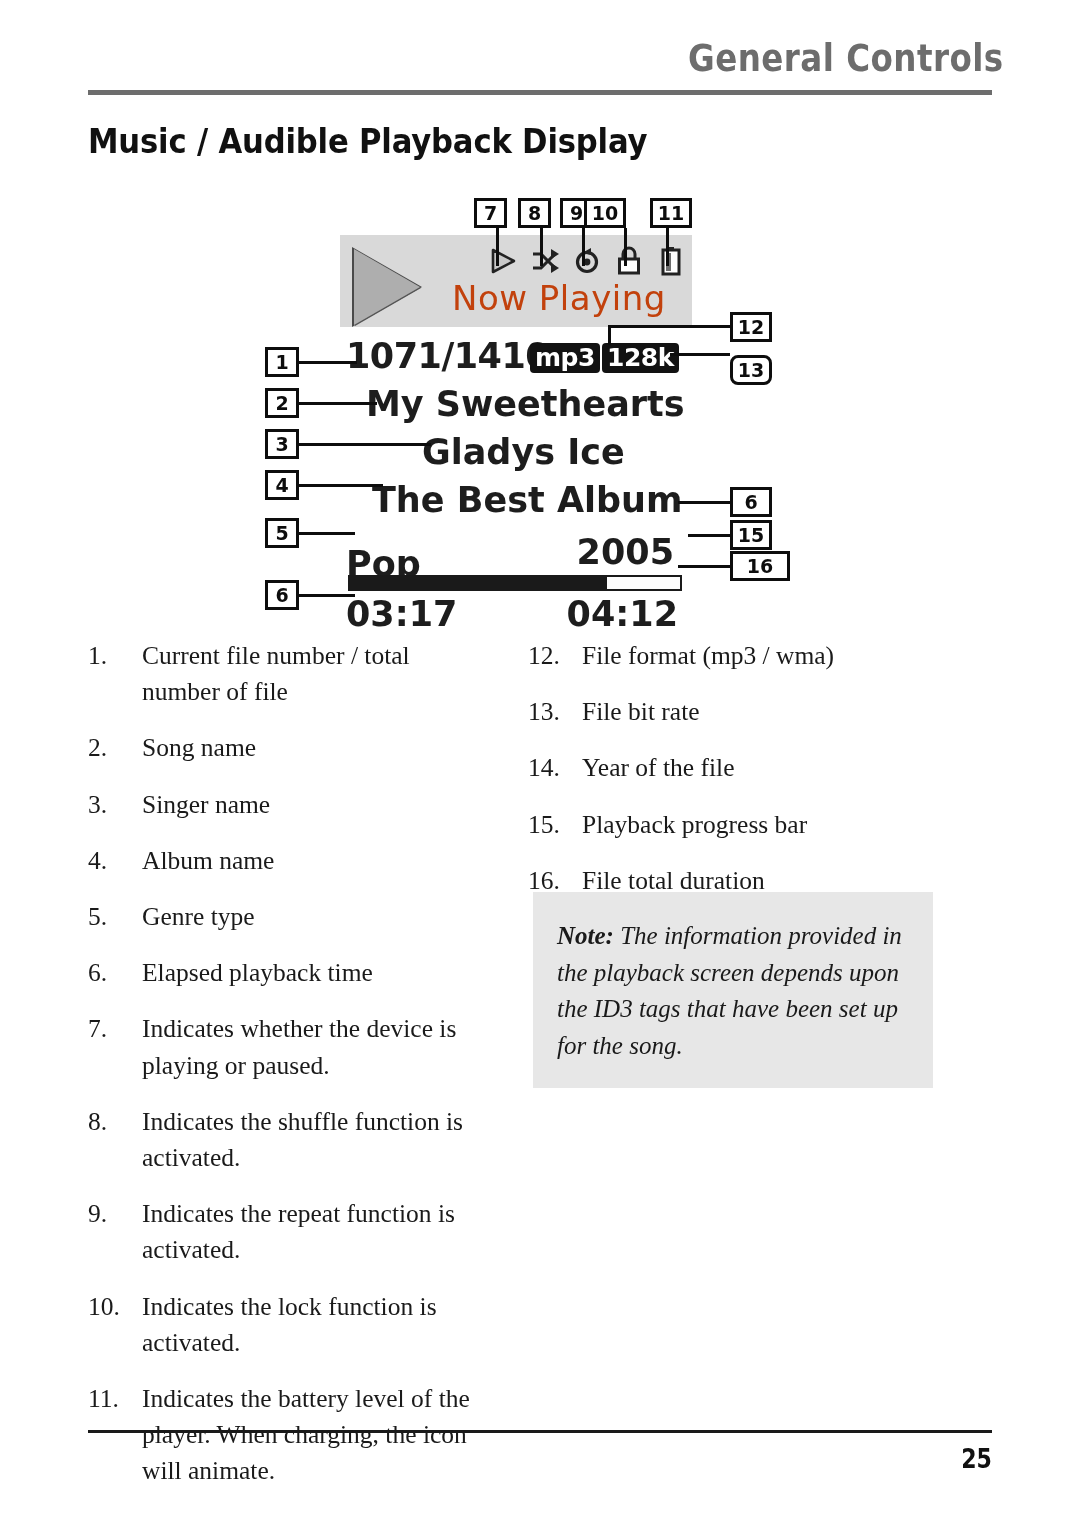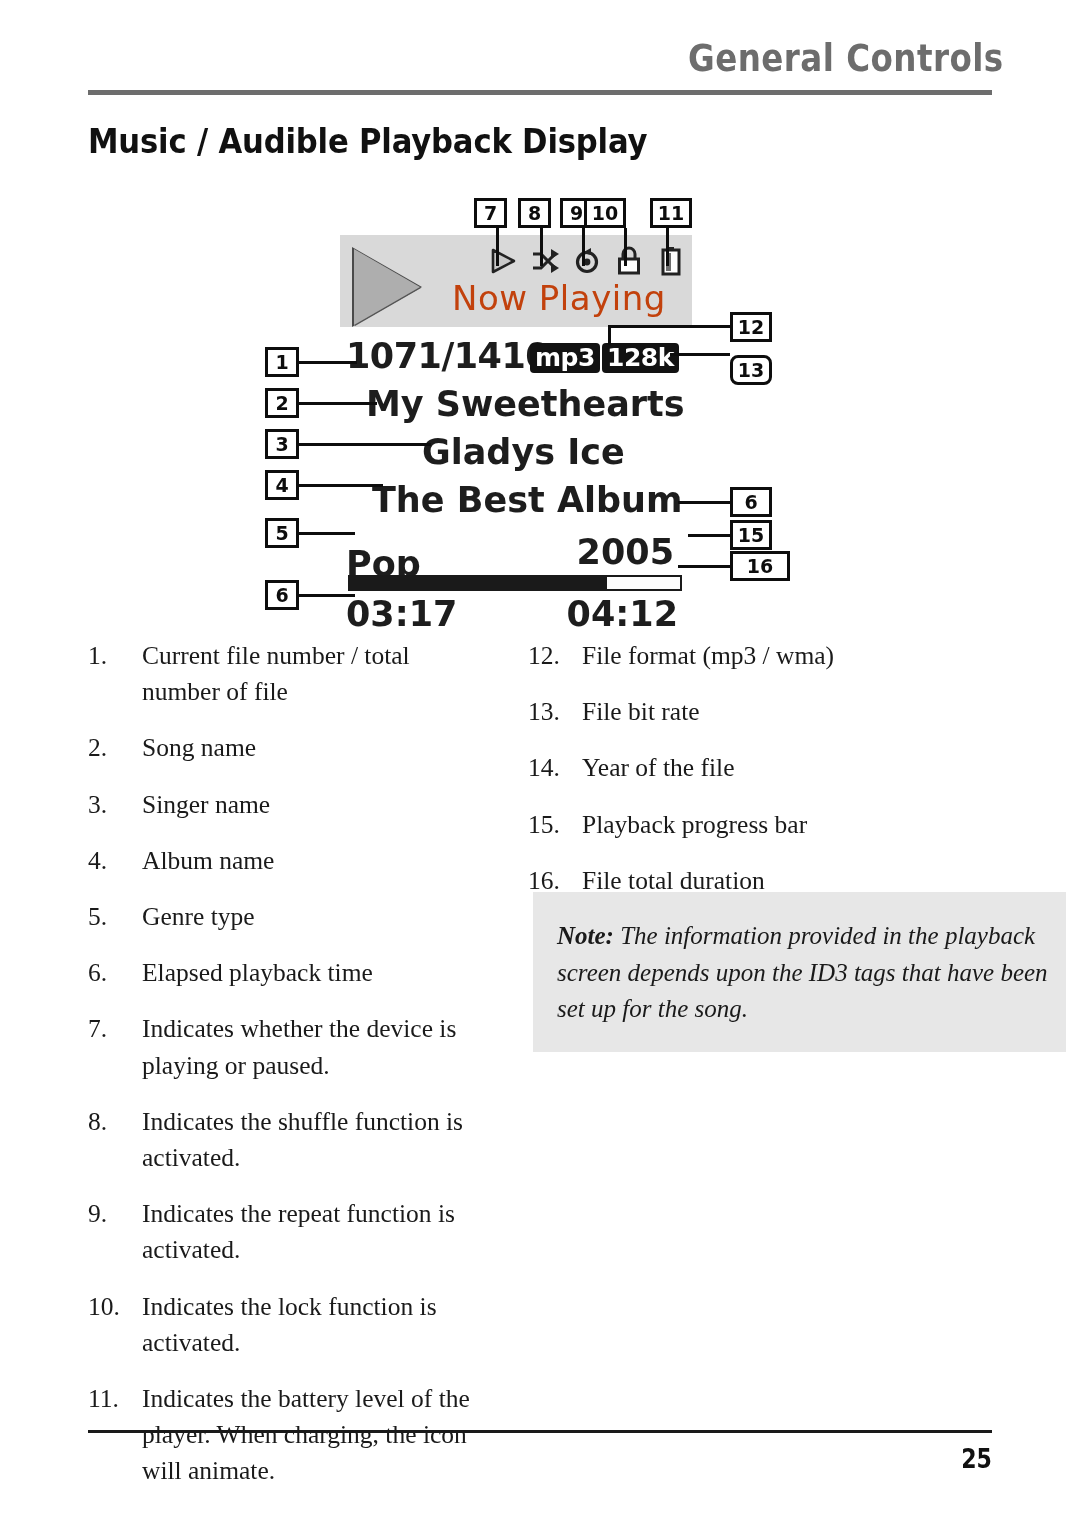--- a/index.html
+++ b/index.html
@@ -237,21 +237,21 @@
     top: 0;
     width: 44px;
     text-align: left;
   }
 
   
   .note-box {
     position: absolute;
     left: 533px;
     top: 892px;
-    width: 533px;
+    width: 400px;
     box-sizing: border-box;
     background: #e7e7e7;
     padding: 26px 16px 24px 24px;
   }
   .note-text {
     font-family: "Liberation Serif", serif;
     font-style: italic;
     font-size: 25px;
     line-height: 1.46;
     color: #1a1a1a;

